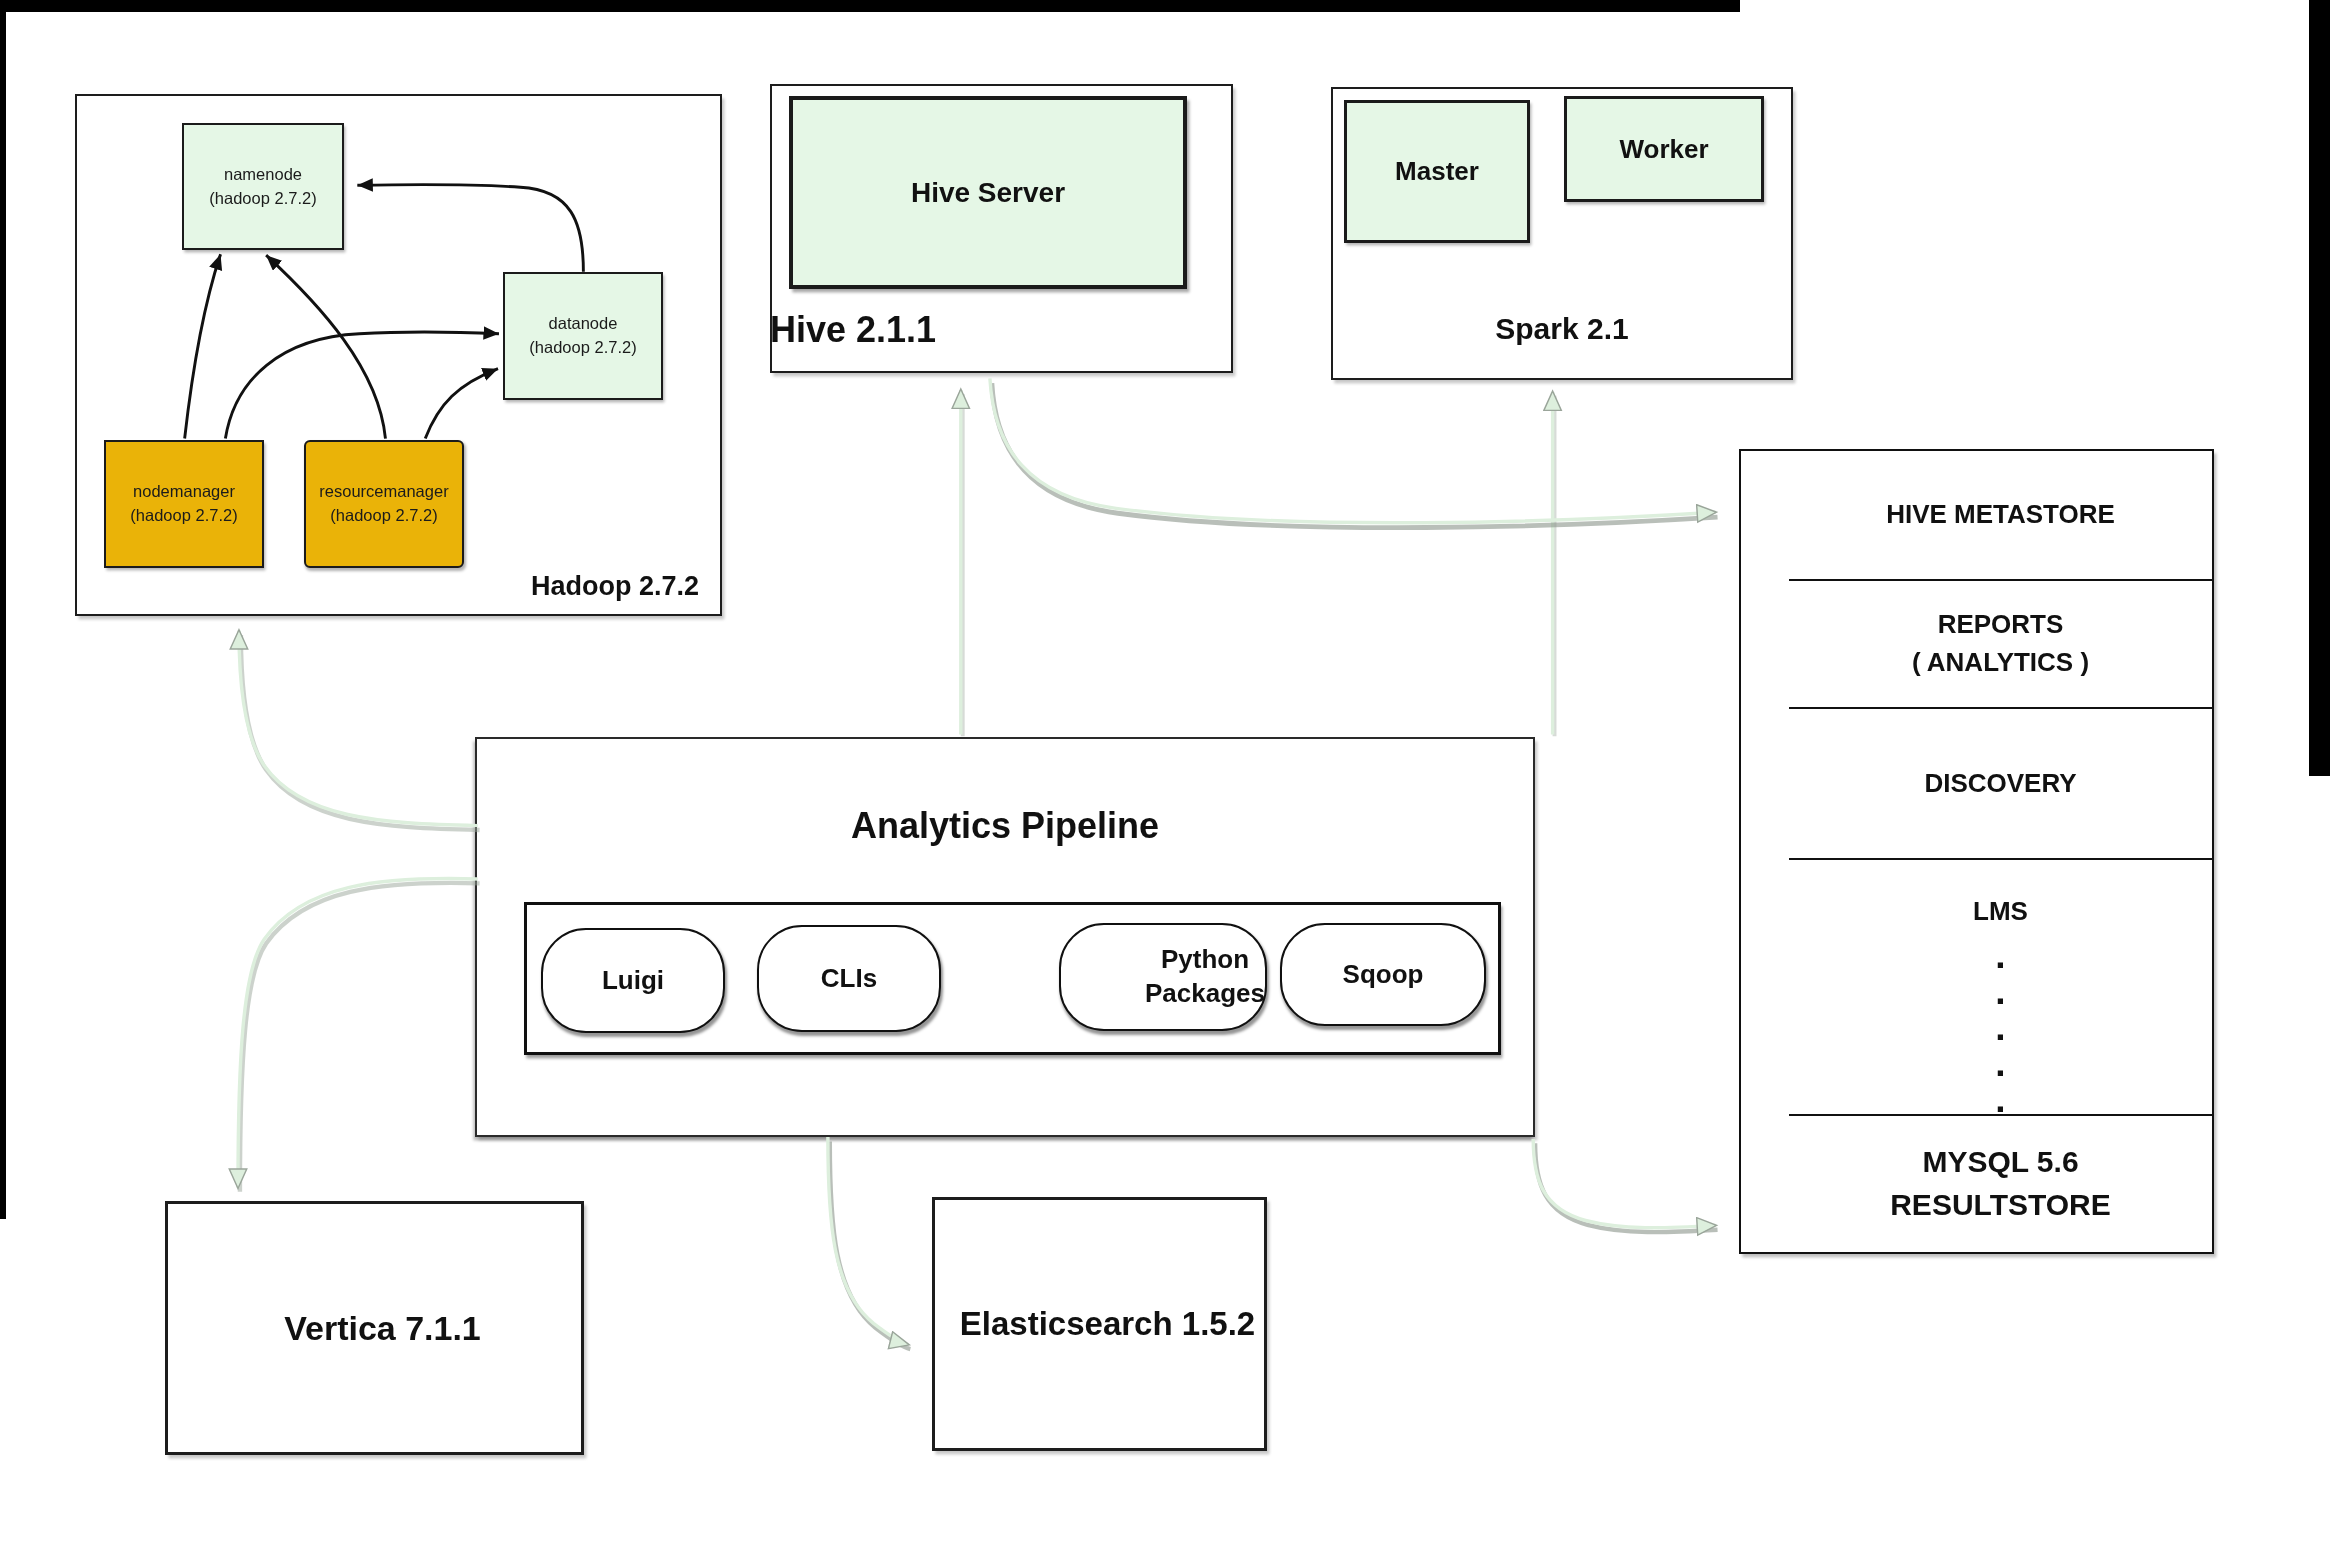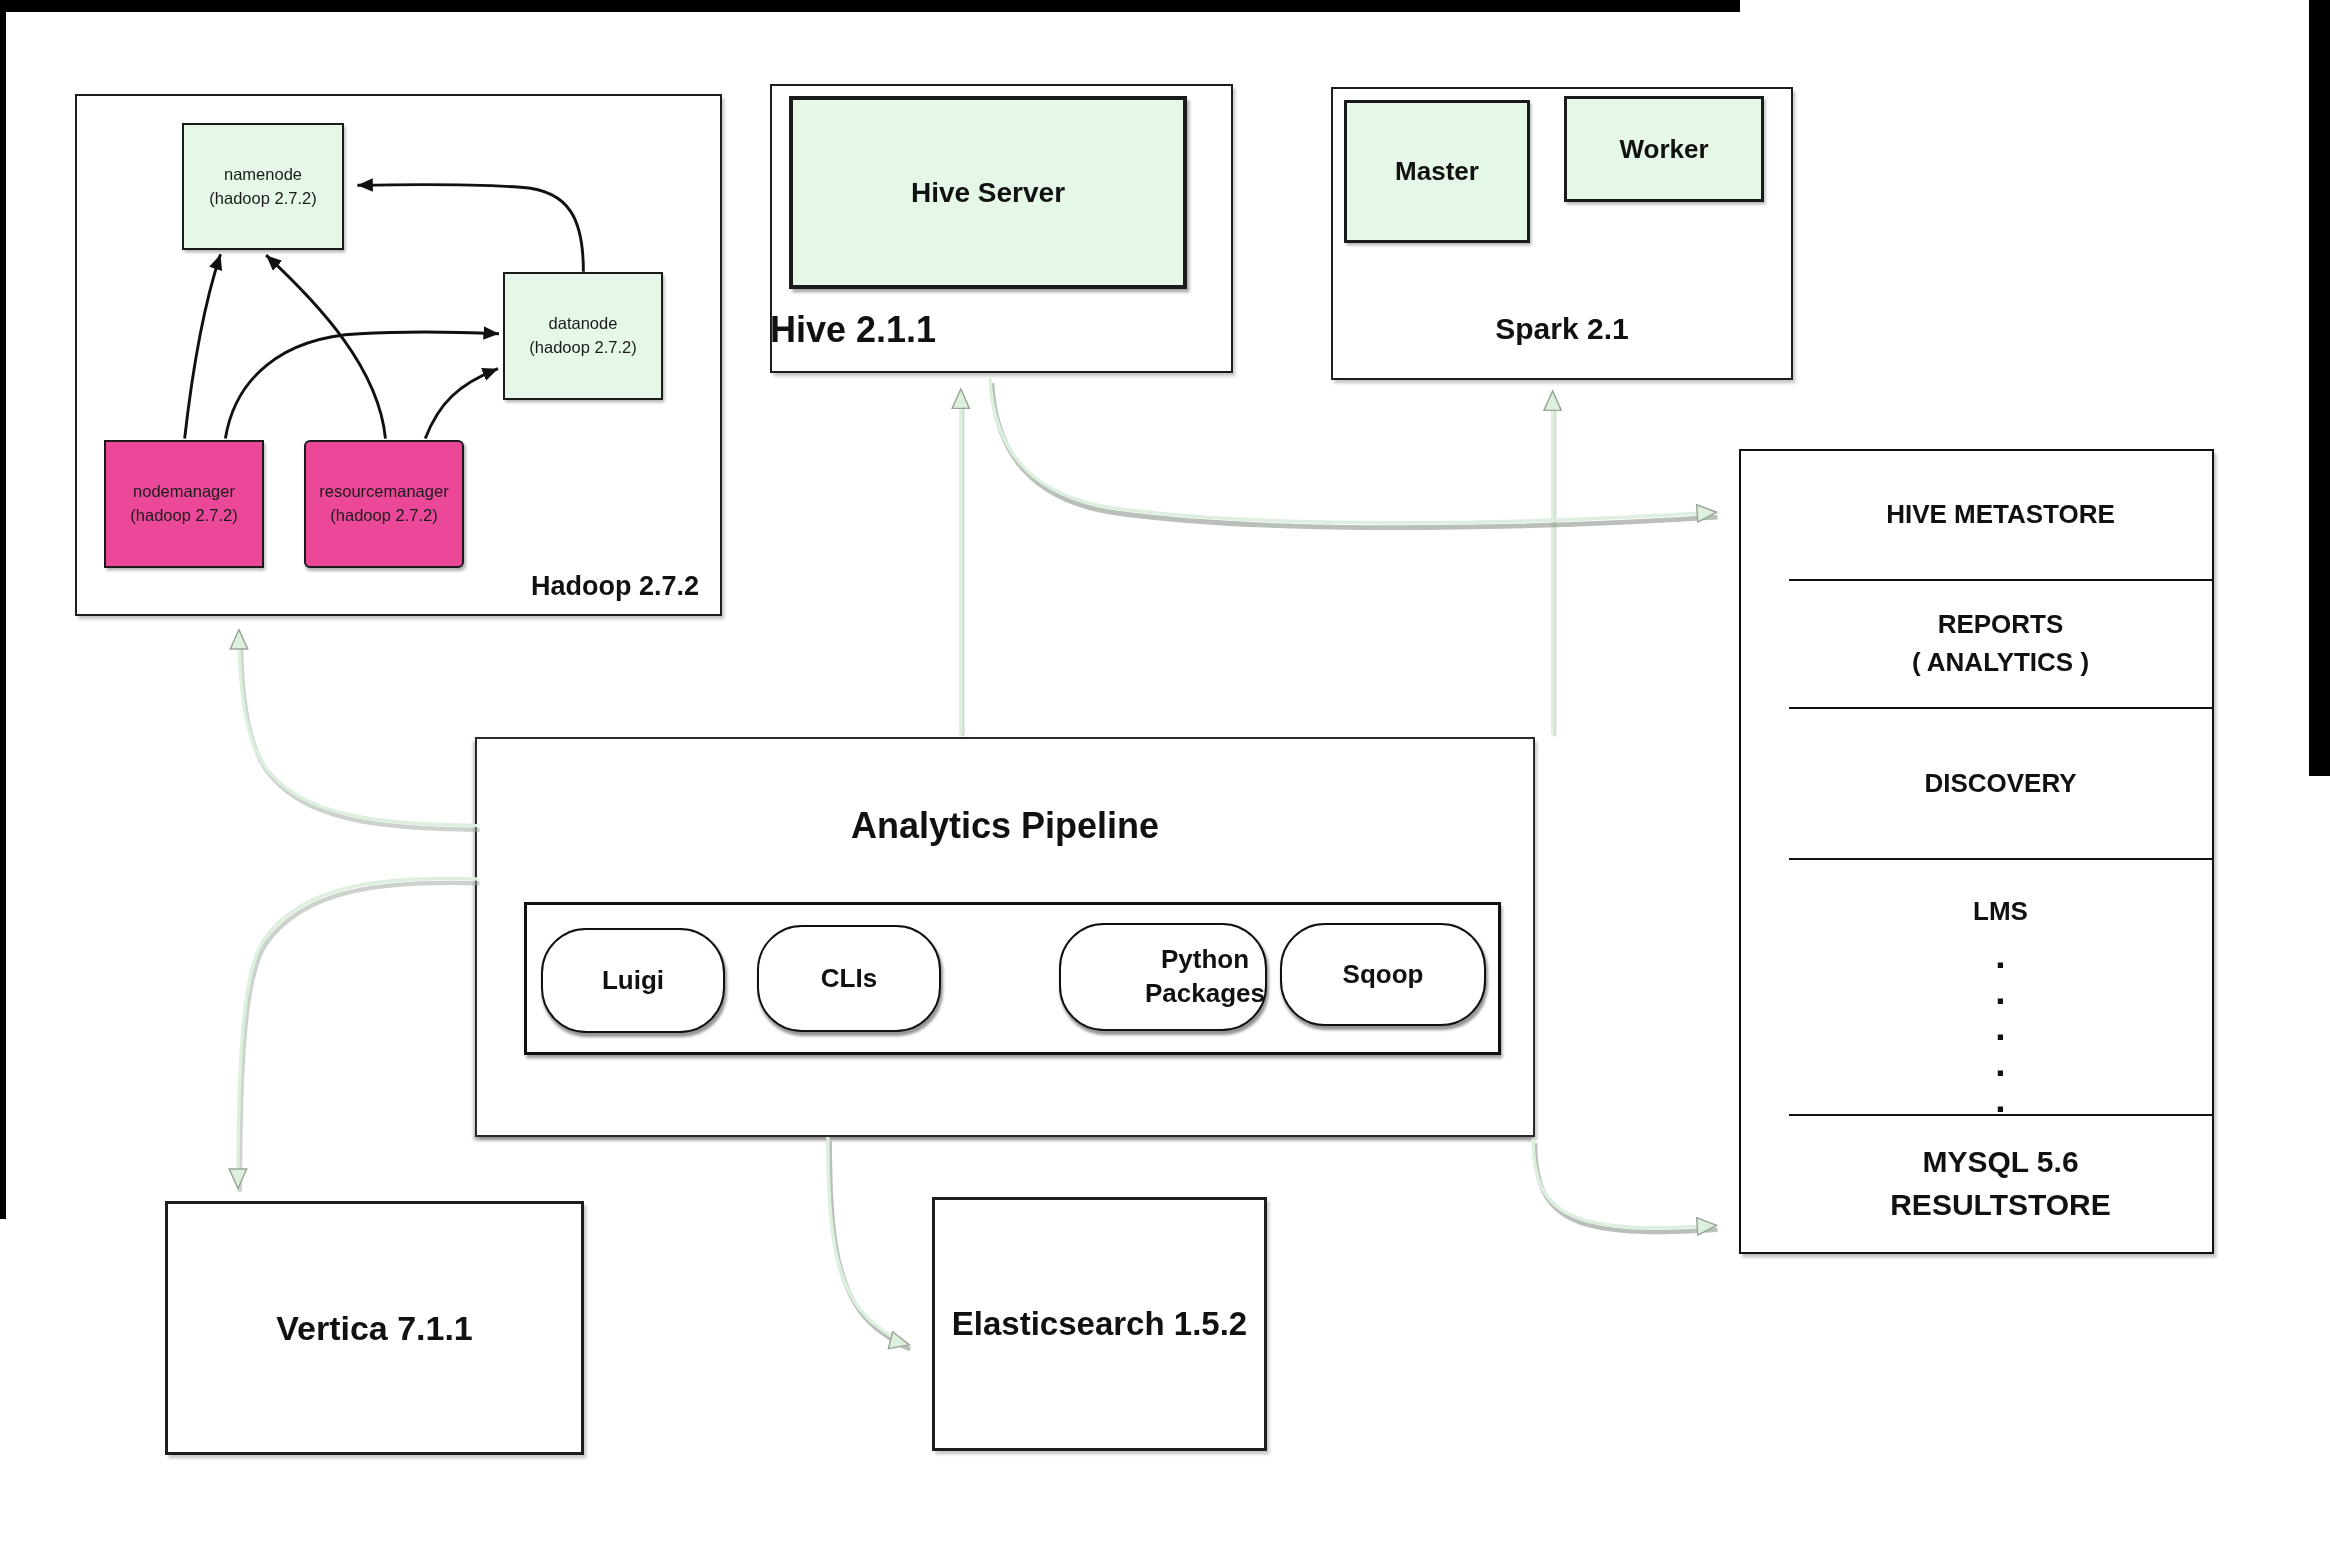--- a/index.html
+++ b/index.html
@@ -6,25 +6,25 @@
   #stage{position:relative;width:2331px;height:1562px;background:#ffffff;overflow:hidden;
          font-family:"Liberation Sans", sans-serif;color:#111;}
   .abs{position:absolute;box-sizing:border-box;}
   .bar{background:#000;}
   
   .outer{background:#fff;border:2.9px solid #1d1d1d;box-shadow:2.9px 3.9px 2.9px rgba(0,0,0,0.22);}
   
   .node{display:flex;align-items:center;justify-content:center;text-align:center;
         border:2.4px solid #1b1b1b;box-shadow:1.9px 2.9px 2.9px rgba(0,0,0,0.30);}
   .green{background:#e5f7e6;}
-  .lav{background:#ec4899;}
+  .lav{background:#eab308;}
   .nodetxt{font-size:16.5px;line-height:1.45;color:#1b1b1b;}
   .bold{font-weight:bold;}
   .ml{white-space:pre-line;}
-  .ctr{display:flex;align-items:center;justify-content:center;text-align:center;}
+  .ctr{display:flex;align-items:center;justify-content:center;text-align:center;margin-left:8px;}
   
   #services{background:#fff;border:2.9px solid #111;box-shadow:2.9px 3.9px 2.9px rgba(0,0,0,0.25);}
   .svc{box-sizing:border-box;display:flex;align-items:center;justify-content:center;
        text-align:center;font-weight:bold;font-size:26px;line-height:1.45;}
   .svc + .svc{border-top:2.9px solid #111;}
   #svc-lms{flex-direction:column;justify-content:flex-start;padding-top:33px;}
   #svc-lms .dots{font-size:37px;font-weight:bold;line-height:36px;margin-top:7.8px;}
   #svc-mysql{font-size:30px;}
   
   #pipeline{background:#fff;border:2.9px solid #2a2a2a;box-shadow:-1.9px 3.9px 2.9px rgba(0,0,0,0.28),2.9px 3.9px 2.9px rgba(0,0,0,0.22);}

